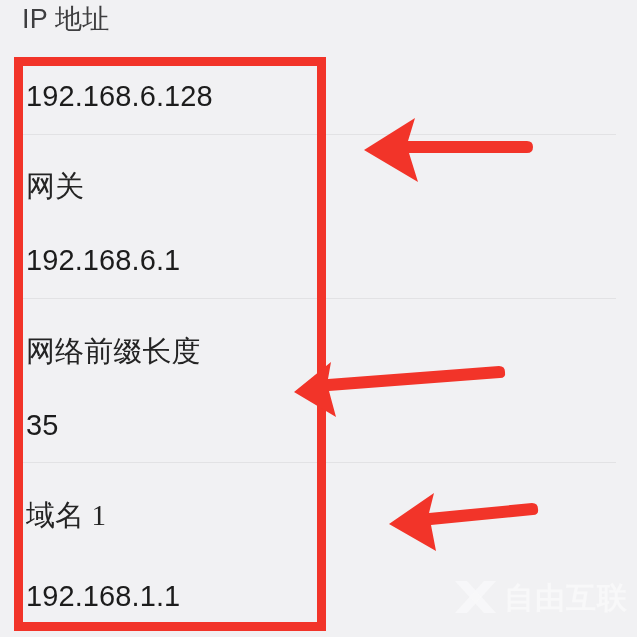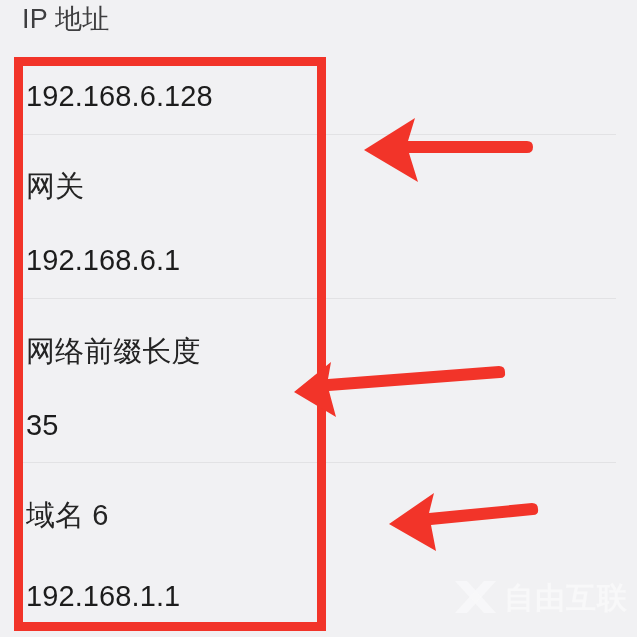--- a/index.html
+++ b/index.html
@@ -51,20 +51,21 @@
     position: absolute;
     left: 26px;
     font-size: 29px;
     line-height: 36px;
     color: #1f1f1f;
     white-space: nowrap;
     letter-spacing: 0.1px;
   }
   .row-text.label {
     color: #242424;
+    font-family: Liberation Serif, serif;
   }
   .row-text.value {
     color: #1c1c1c;
     text-align: right;
   }
 
   .divider {
     position: absolute;
     left: 22px;
     width: 594px;
@@ -154,21 +155,21 @@
       <div class="row-text label">网络前缀长度</div>
     </div>
 
     <div class="row" style="top:407px;">
       <div class="row-text value">35</div>
     </div>
 
     <div class="divider" style="top:462px;"></div>
 
     <div class="row" style="top:497px;">
-      <div class="row-text label">域名 6</div>
+      <div class="row-text label">域名 1</div>
     </div>
 
     <div class="row" style="top:578px;">
       <div class="row-text value">192.168.1.1</div>
     </div>
 
   </div>
 
   <div class="red-box"></div>
 

